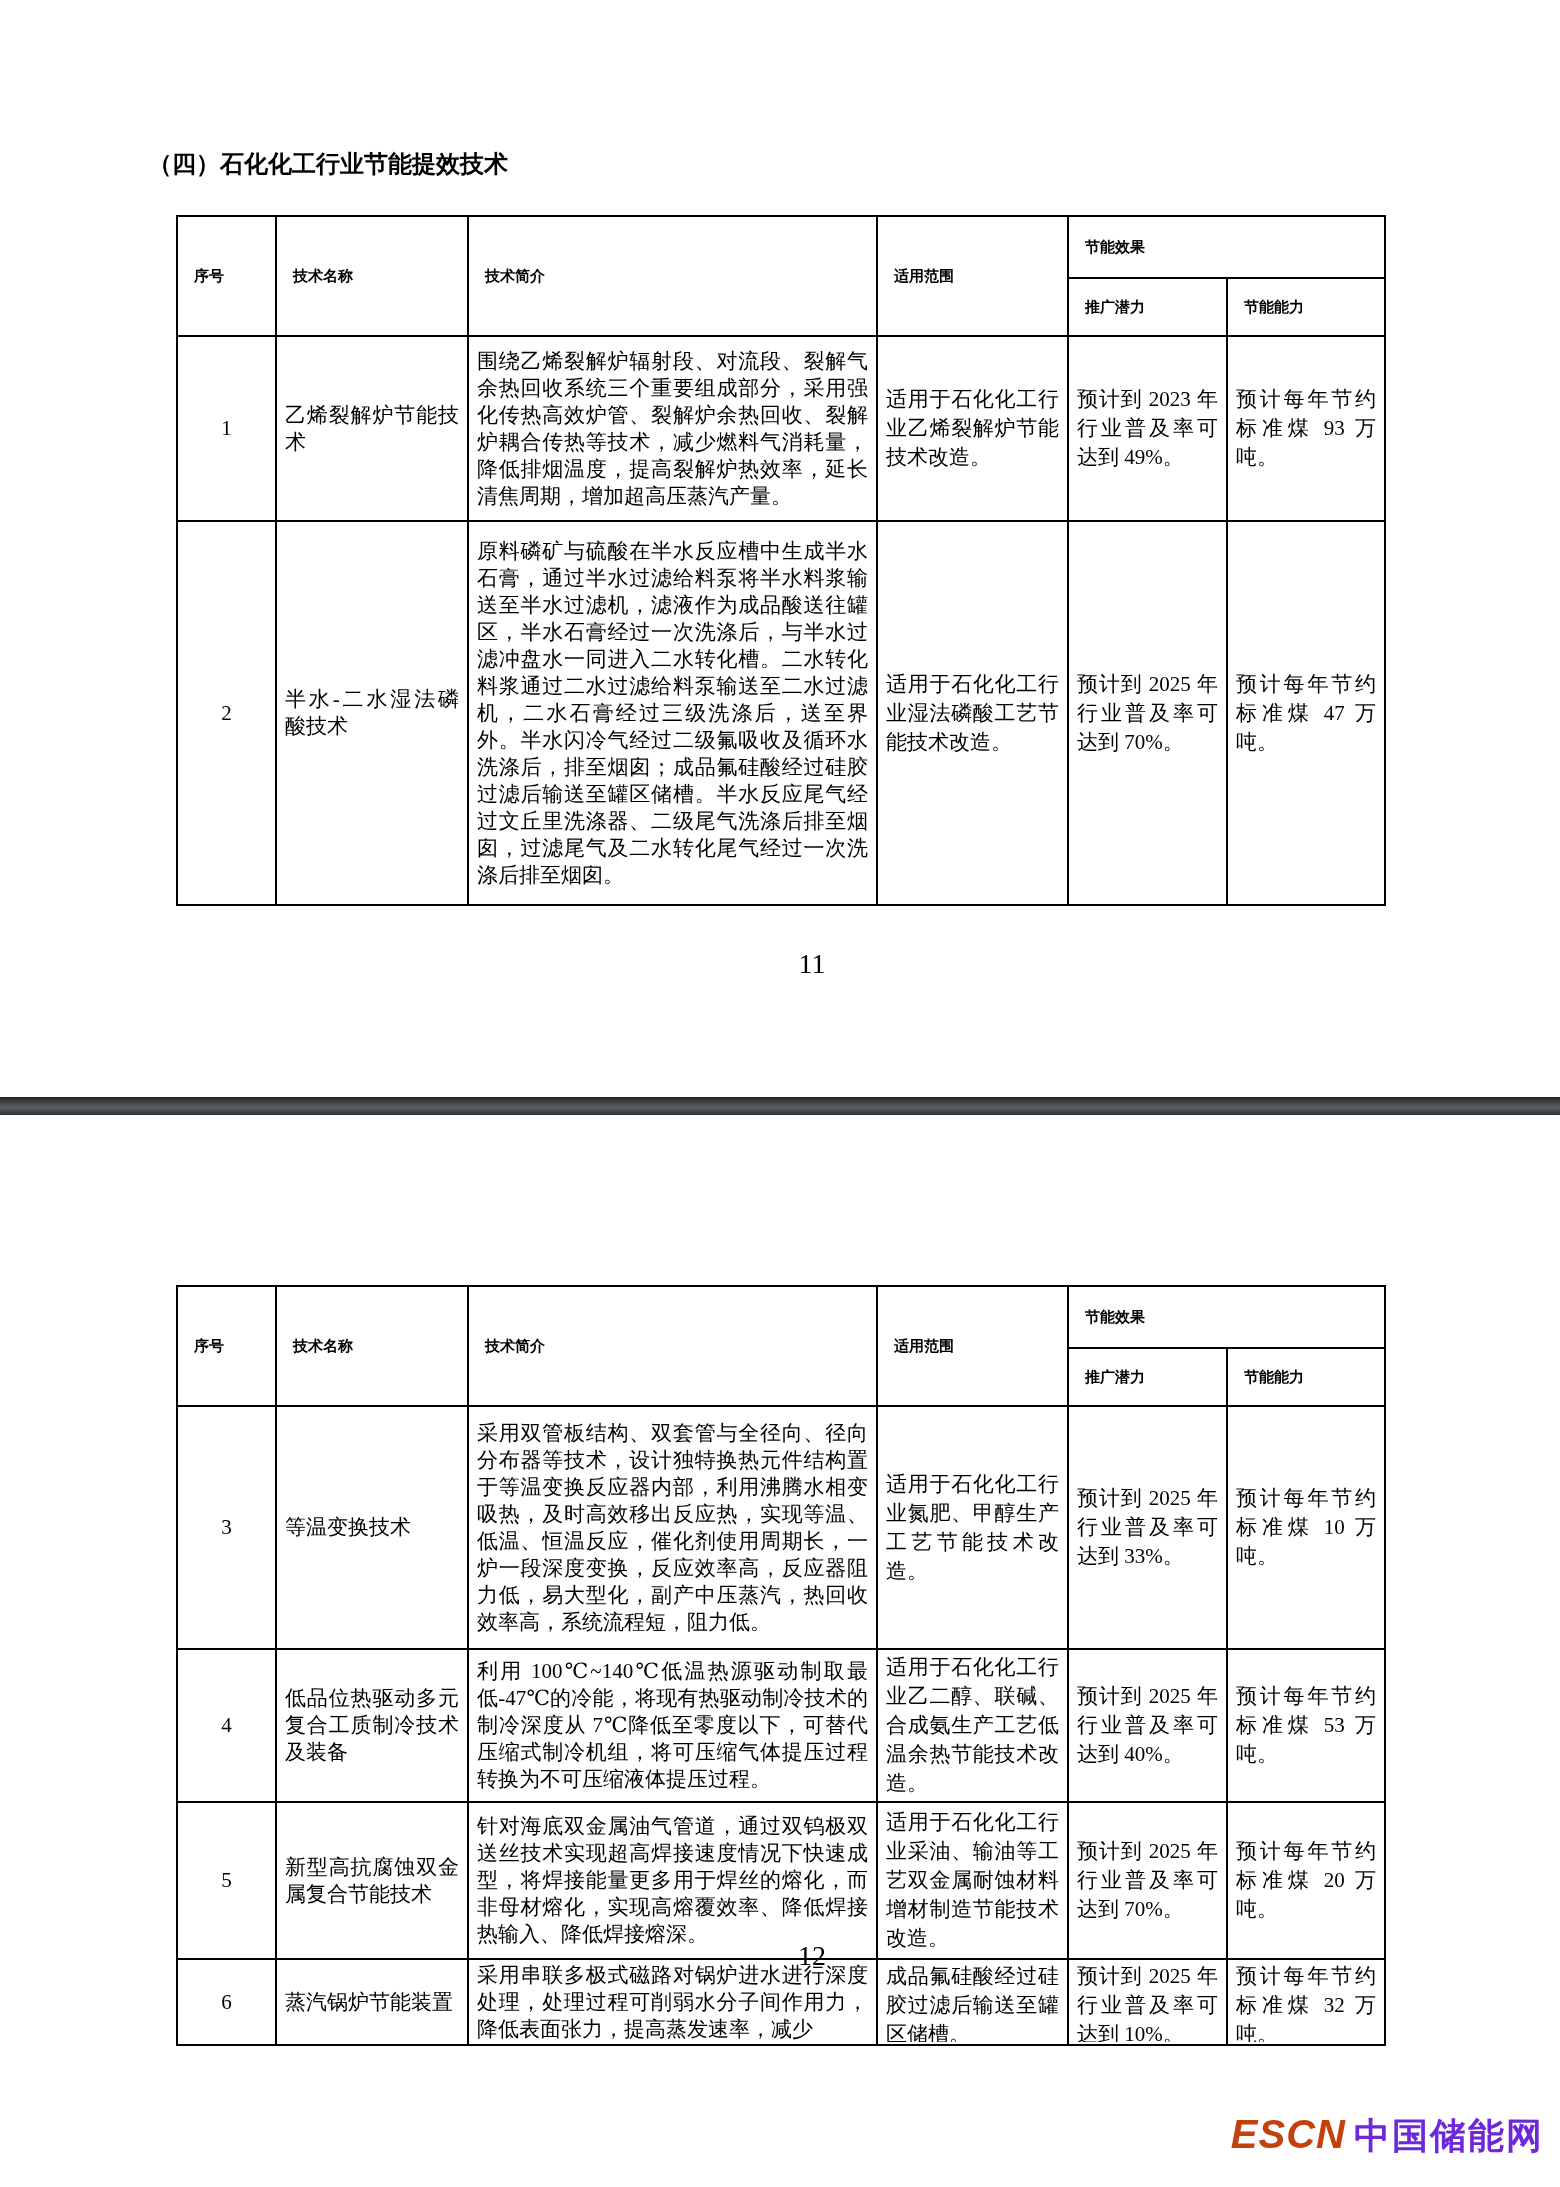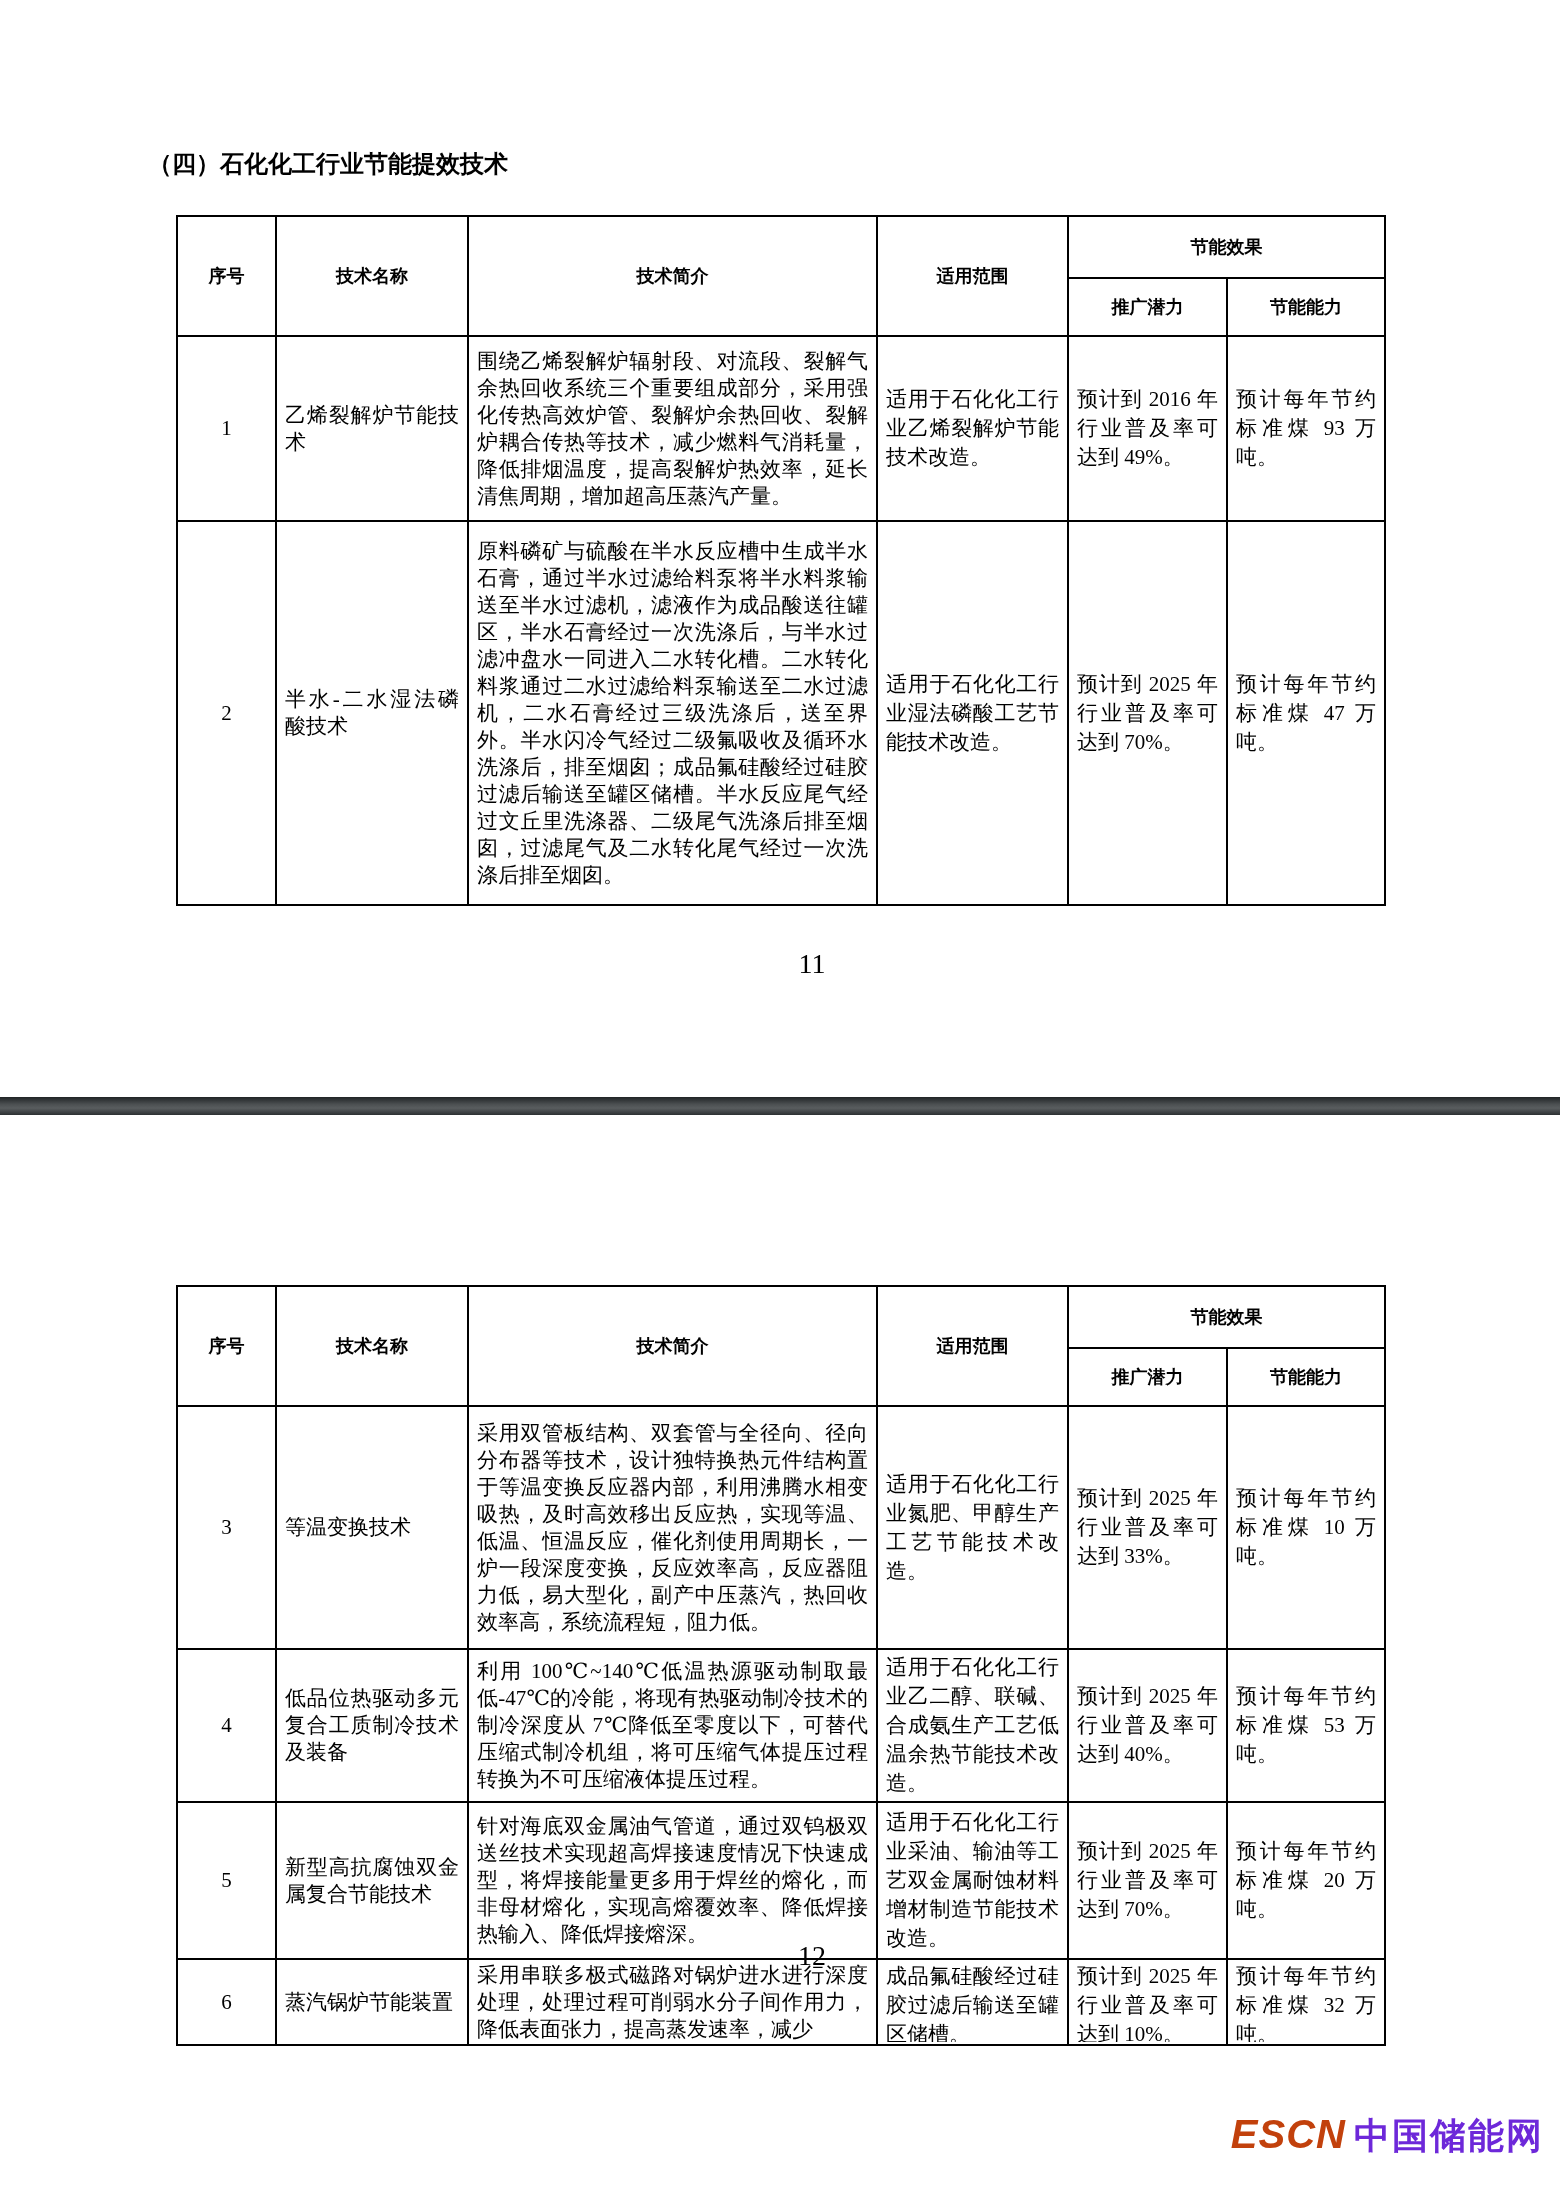--- a/index.html
+++ b/index.html
@@ -16,21 +16,21 @@
     position:absolute;left:176px;border-collapse:collapse;
     table-layout:fixed;width:1208px;background:#fff;
   }
   #table1{top:215px;}
   #table2{top:1285px;}
   table.tech th, table.tech td{
     border:2px solid #000;font-size:21px;vertical-align:middle;
     padding:2px 8px;box-sizing:border-box;
   }
   table.tech th{
-    font-weight:bold;text-align:center;padding:0 4px;font-size:18px;
+    font-weight:bold;text-align:left;padding:0 16px;font-size:15px;
   }
   td.c-index{text-align:center;font-size:22px;padding:0;}
   td.c-name{text-align:justify;line-height:27px;padding:2px 10px;}
   td.c-intro{text-align:justify;line-height:27px;padding:2px 9px;}
   td.c-scope{text-align:justify;line-height:29px;padding:2px 9px;border-radius:32px;}
   td.c-pot{text-align:justify;line-height:29px;padding:2px 11px;}
   td.c-cap{text-align:justify;line-height:29px;padding:2px 11px;}
   .clip{max-height:80px;overflow:hidden;}
   .page-num{
     position:absolute;left:0;width:1560px;text-align:center;
@@ -79,21 +79,21 @@
       <th>推广潜力</th>
       <th>节能能力</th>
     </tr>
   </thead>
   <tbody>
     <tr style="height:185px">
       <td class="c-index">1</td>
       <td class="c-name">乙烯裂解炉节能技术</td>
       <td class="c-intro">围绕乙烯裂解炉辐射段、对流段、裂解气余热回收系统三个重要组成部分，采用强化传热高效炉管、裂解炉余热回收、裂解炉耦合传热等技术，减少燃料气消耗量，降低排烟温度，提高裂解炉热效率，延长清焦周期，增加超高压蒸汽产量。</td>
       <td class="c-scope">适用于石化化工行业乙烯裂解炉节能技术改造。</td>
-      <td class="c-pot">预计到 2016 年行业普及率可达到 49%。</td>
+      <td class="c-pot">预计到 2023 年行业普及率可达到 49%。</td>
       <td class="c-cap">预计每年节约标准煤 93 万吨。</td>
     </tr>
     <tr style="height:384px">
       <td class="c-index">2</td>
       <td class="c-name">半水-二水湿法磷酸技术</td>
       <td class="c-intro">原料磷矿与硫酸在半水反应槽中生成半水石膏，通过半水过滤给料泵将半水料浆输送至半水过滤机，滤液作为成品酸送往罐区，半水石膏经过一次洗涤后，与半水过滤冲盘水一同进入二水转化槽。二水转化料浆通过二水过滤给料泵输送至二水过滤机，二水石膏经过三级洗涤后，送至界外。半水闪冷气经过二级氟吸收及循环水洗涤后，排至烟囱；成品氟硅酸经过硅胶过滤后输送至罐区储槽。半水反应尾气经过文丘里洗涤器、二级尾气洗涤后排至烟囱，过滤尾气及二水转化尾气经过一次洗涤后排至烟囱。</td>
       <td class="c-scope">适用于石化化工行业湿法磷酸工艺节能技术改造。</td>
       <td class="c-pot">预计到 2025 年行业普及率可达到 70%。</td>
       <td class="c-cap">预计每年节约标准煤 47 万吨。</td>
     </tr>

